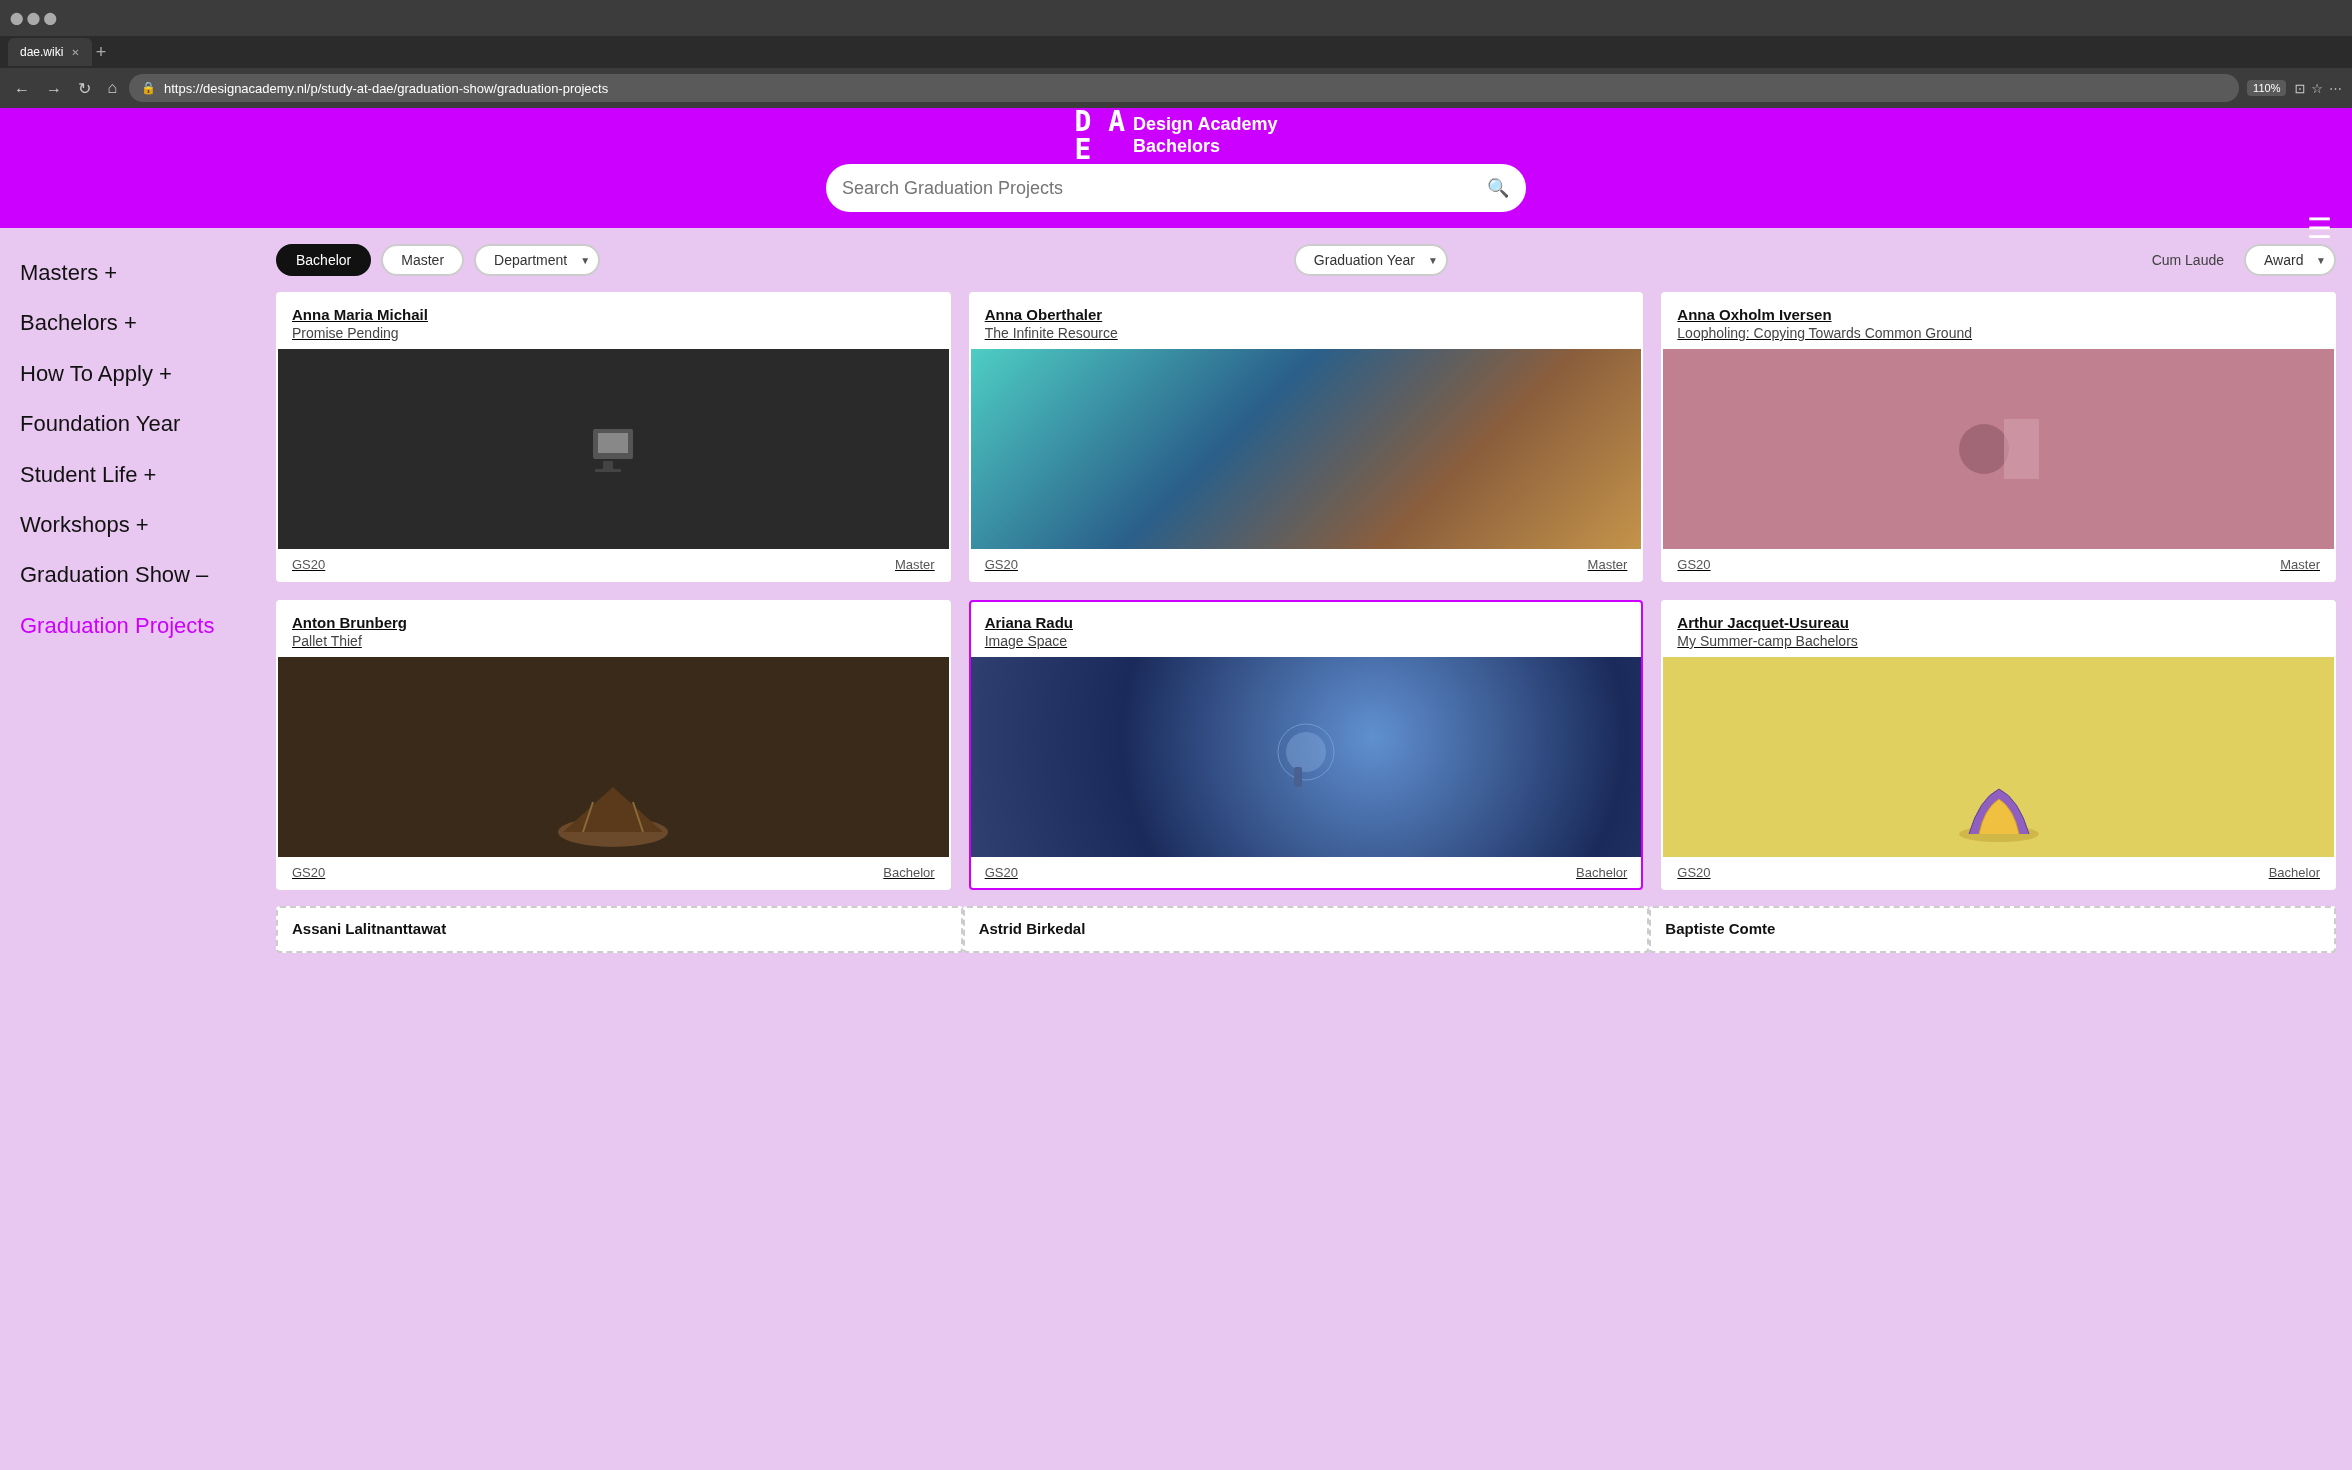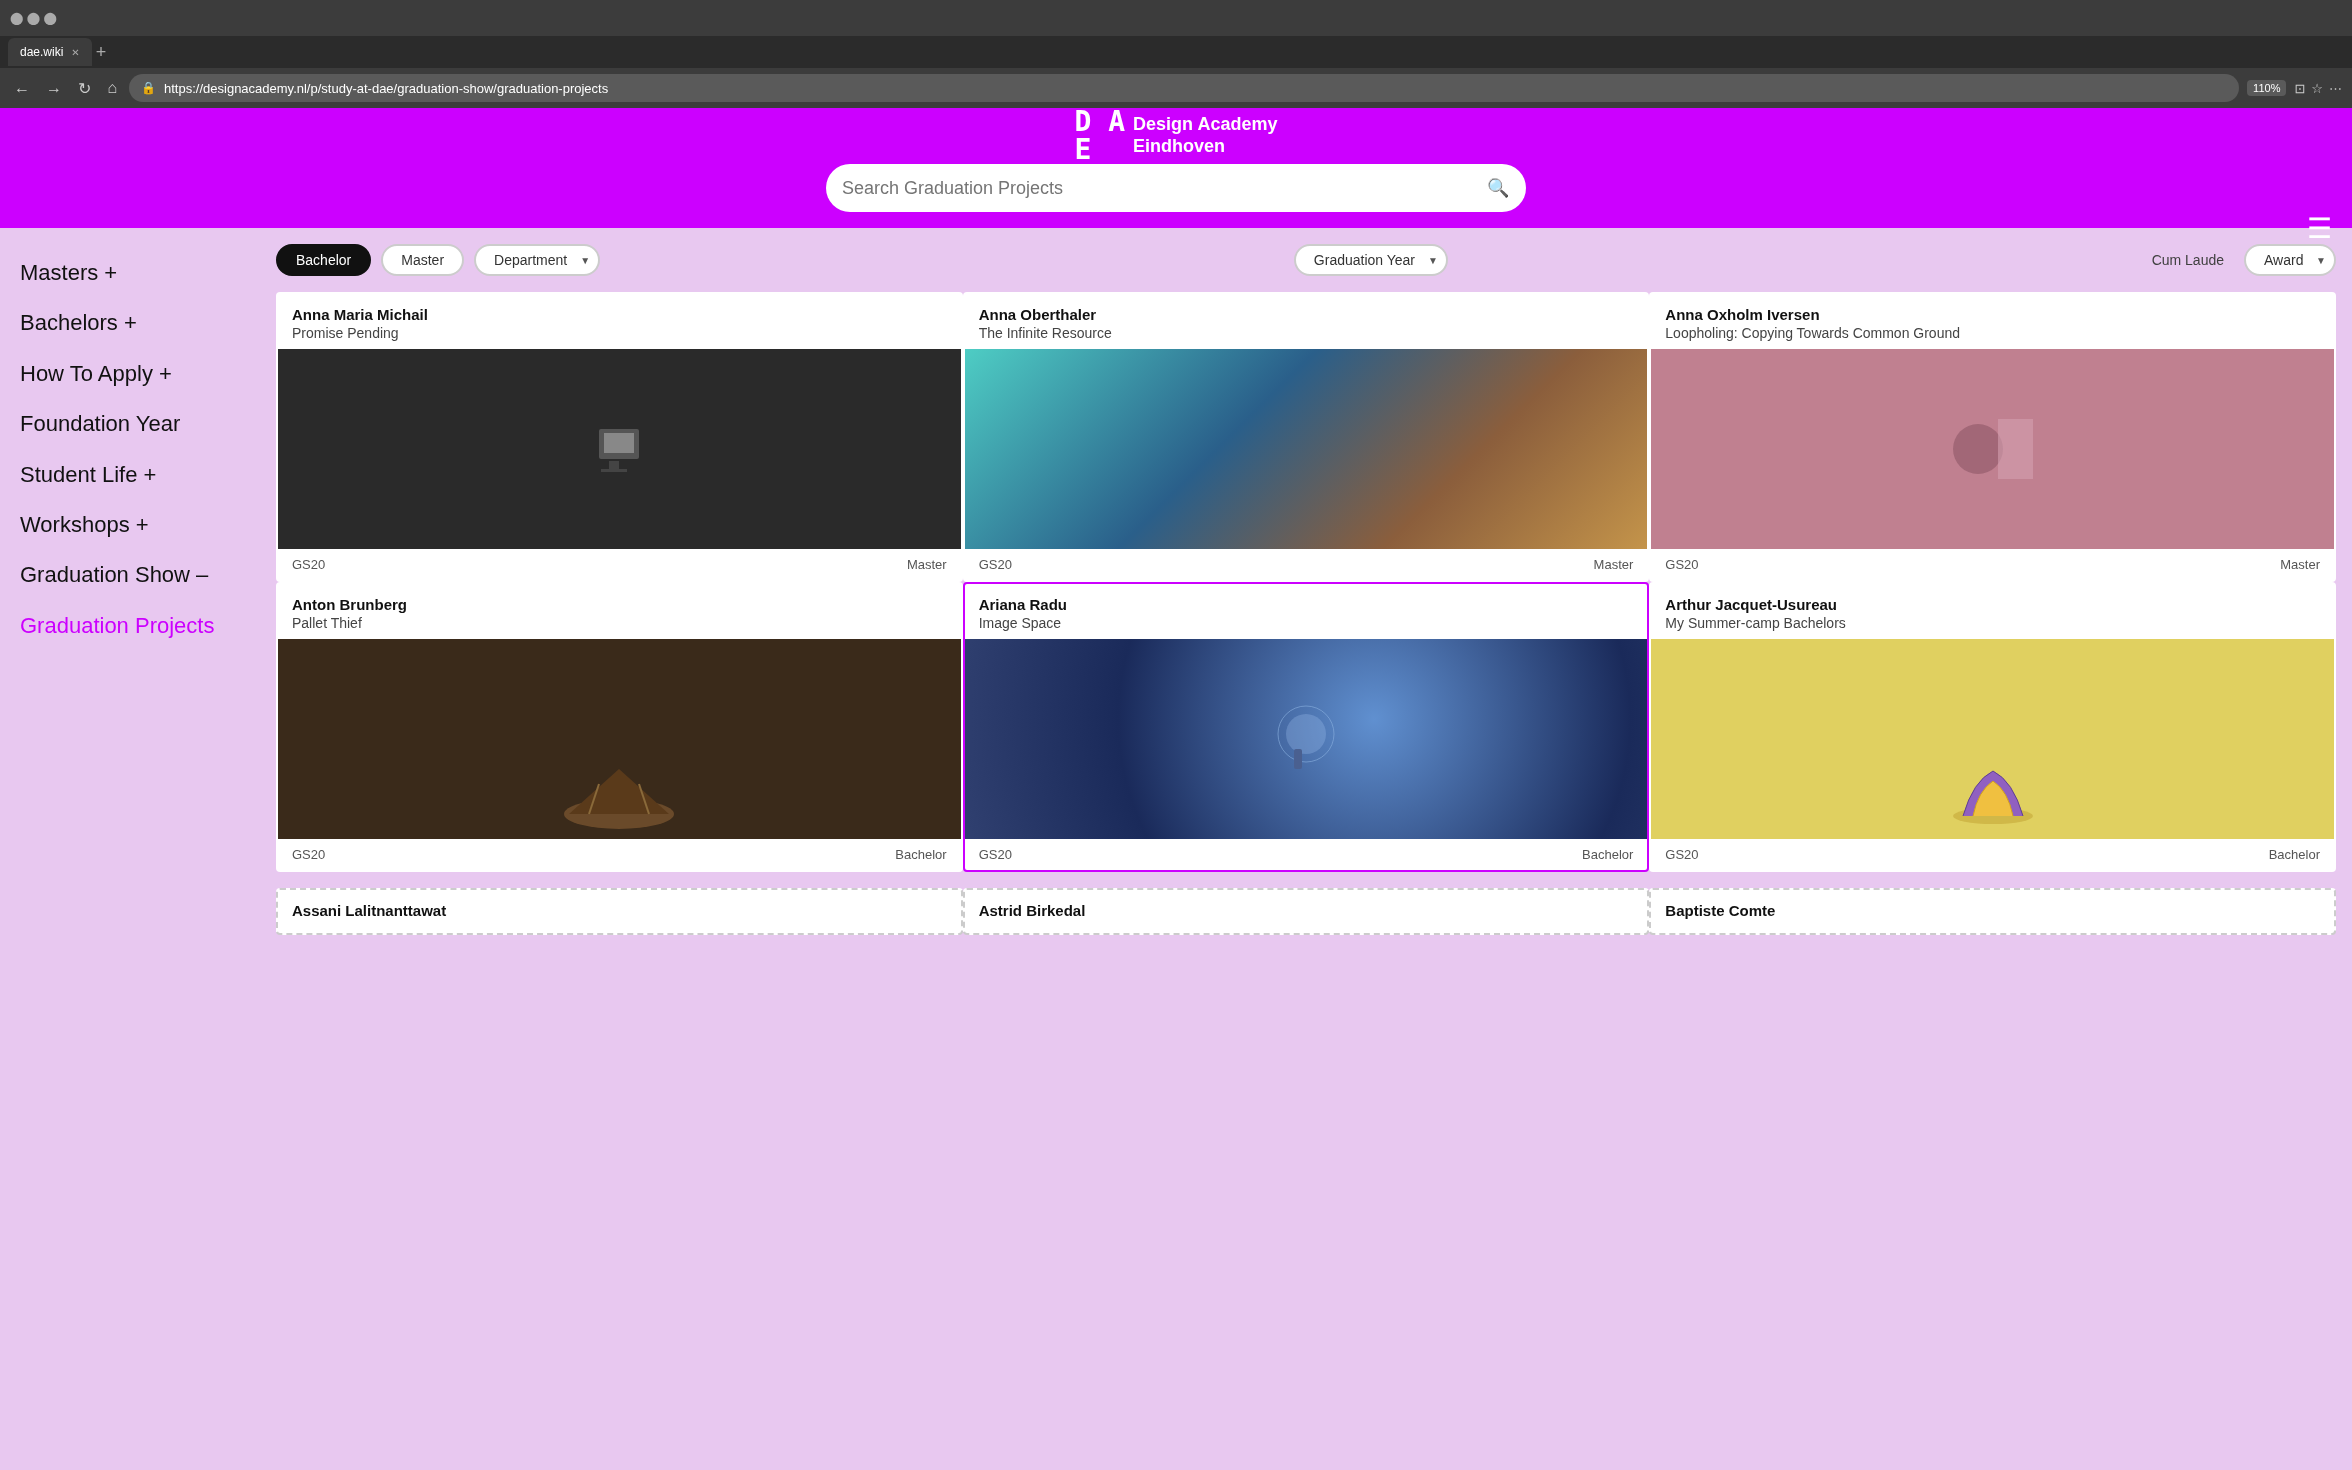--- a/index.html
+++ b/index.html
@@ -205,21 +205,22 @@
     .cum-laude-label {
       font-size: 14px;
       color: #404040;
       padding: 6px 10px;
     }
 
     
     .project-grid {
       display: grid;
       grid-template-columns: repeat(3, 1fr);
-      gap: 0;
+      gap: 18px;
+      text-decoration: underline;
     }
     .project-card {
       background: #fff;
       border-radius: 4px;
       overflow: hidden;
       border: 2px solid transparent;
       cursor: pointer;
     }
     .project-card.highlighted { border: 2px solid #cc00ff; }
     .card-header {
@@ -296,21 +297,21 @@
     <span>⋯</span>
   </div>
 </div>
 
 <div class="app-header">
   <div class="logo-area">
     <pre class="logo-letters">D A
 E</pre>
     <div class="logo-text">
       <span>Design Academy</span>
-      <span>Eindhoven</span>
+      <span>Bachelors</span>
     </div>
   </div>
   <div class="search-container">
     <div class="search-bar">
       <input class="search-input" type="text" placeholder="Search Graduation Projects" style="">
       <span class="search-icon-btn">🔍</span>
     </div>
   </div>
   <span class="hamburger">☰</span>
 </div>

